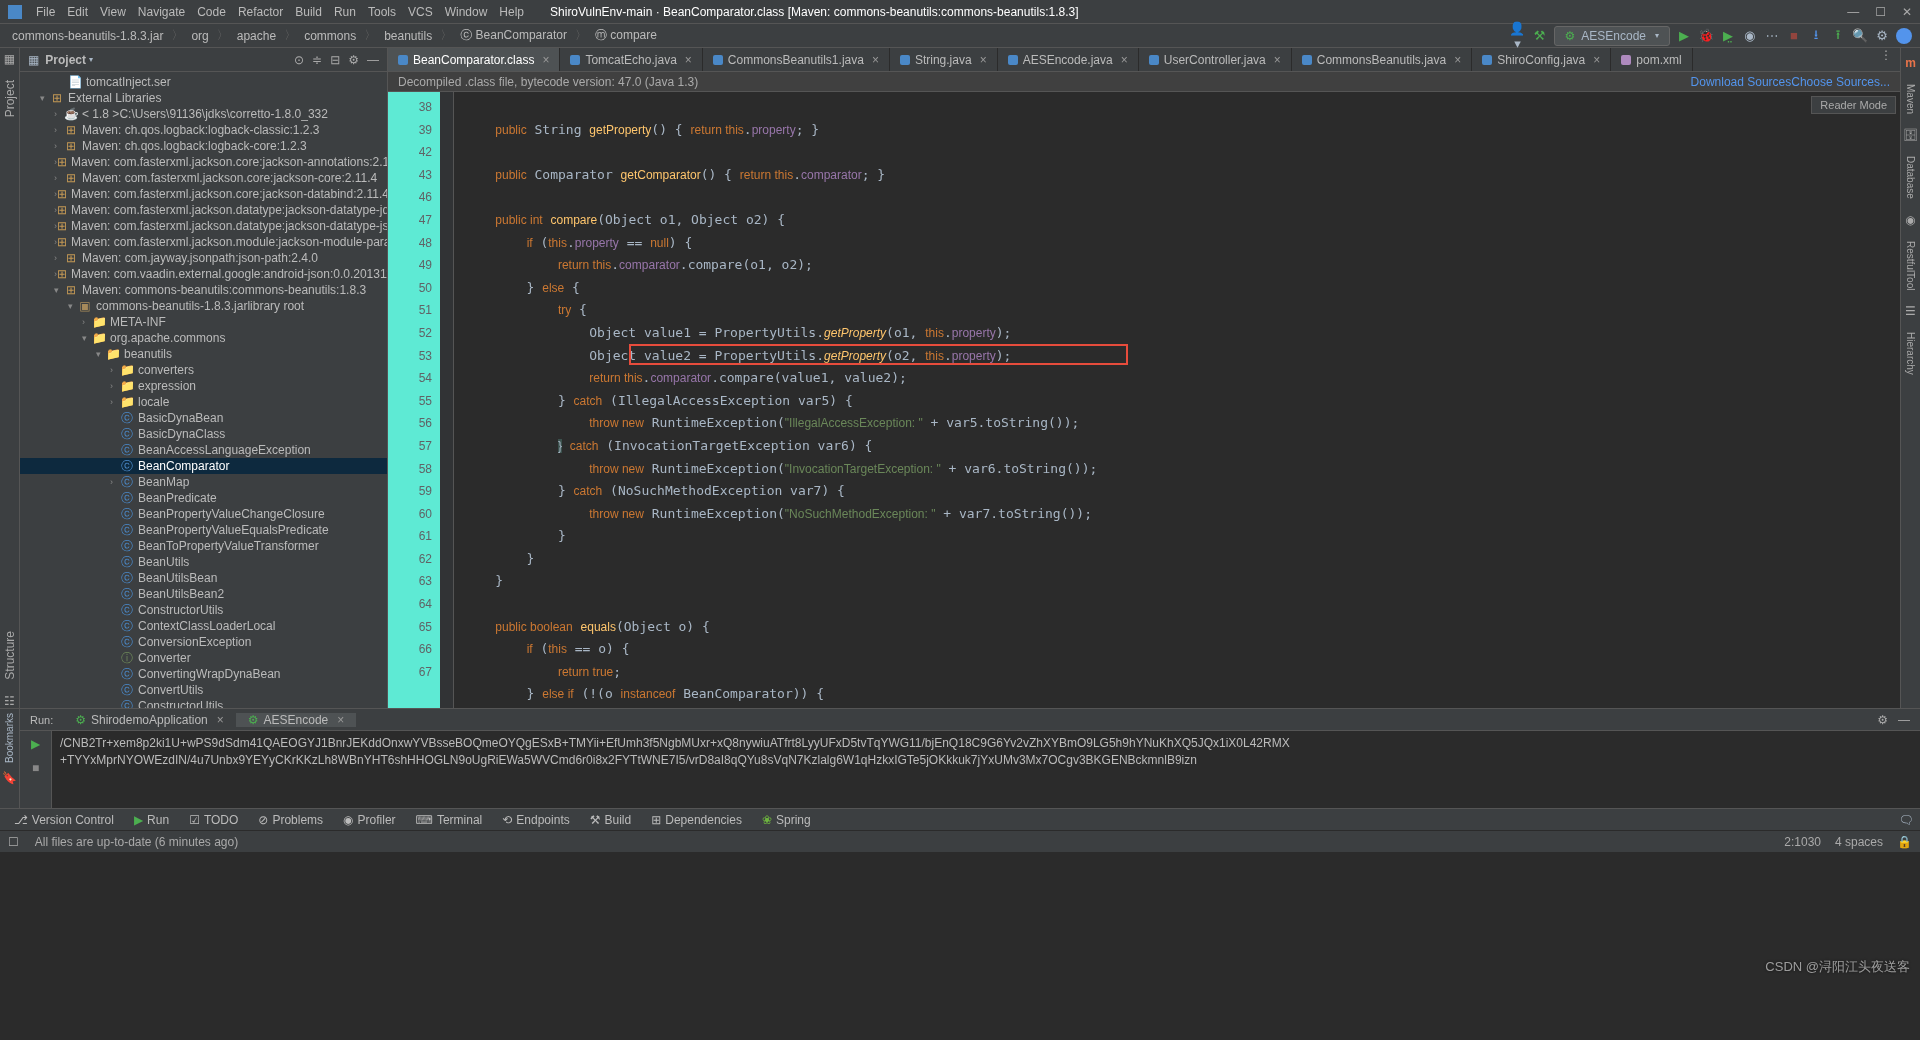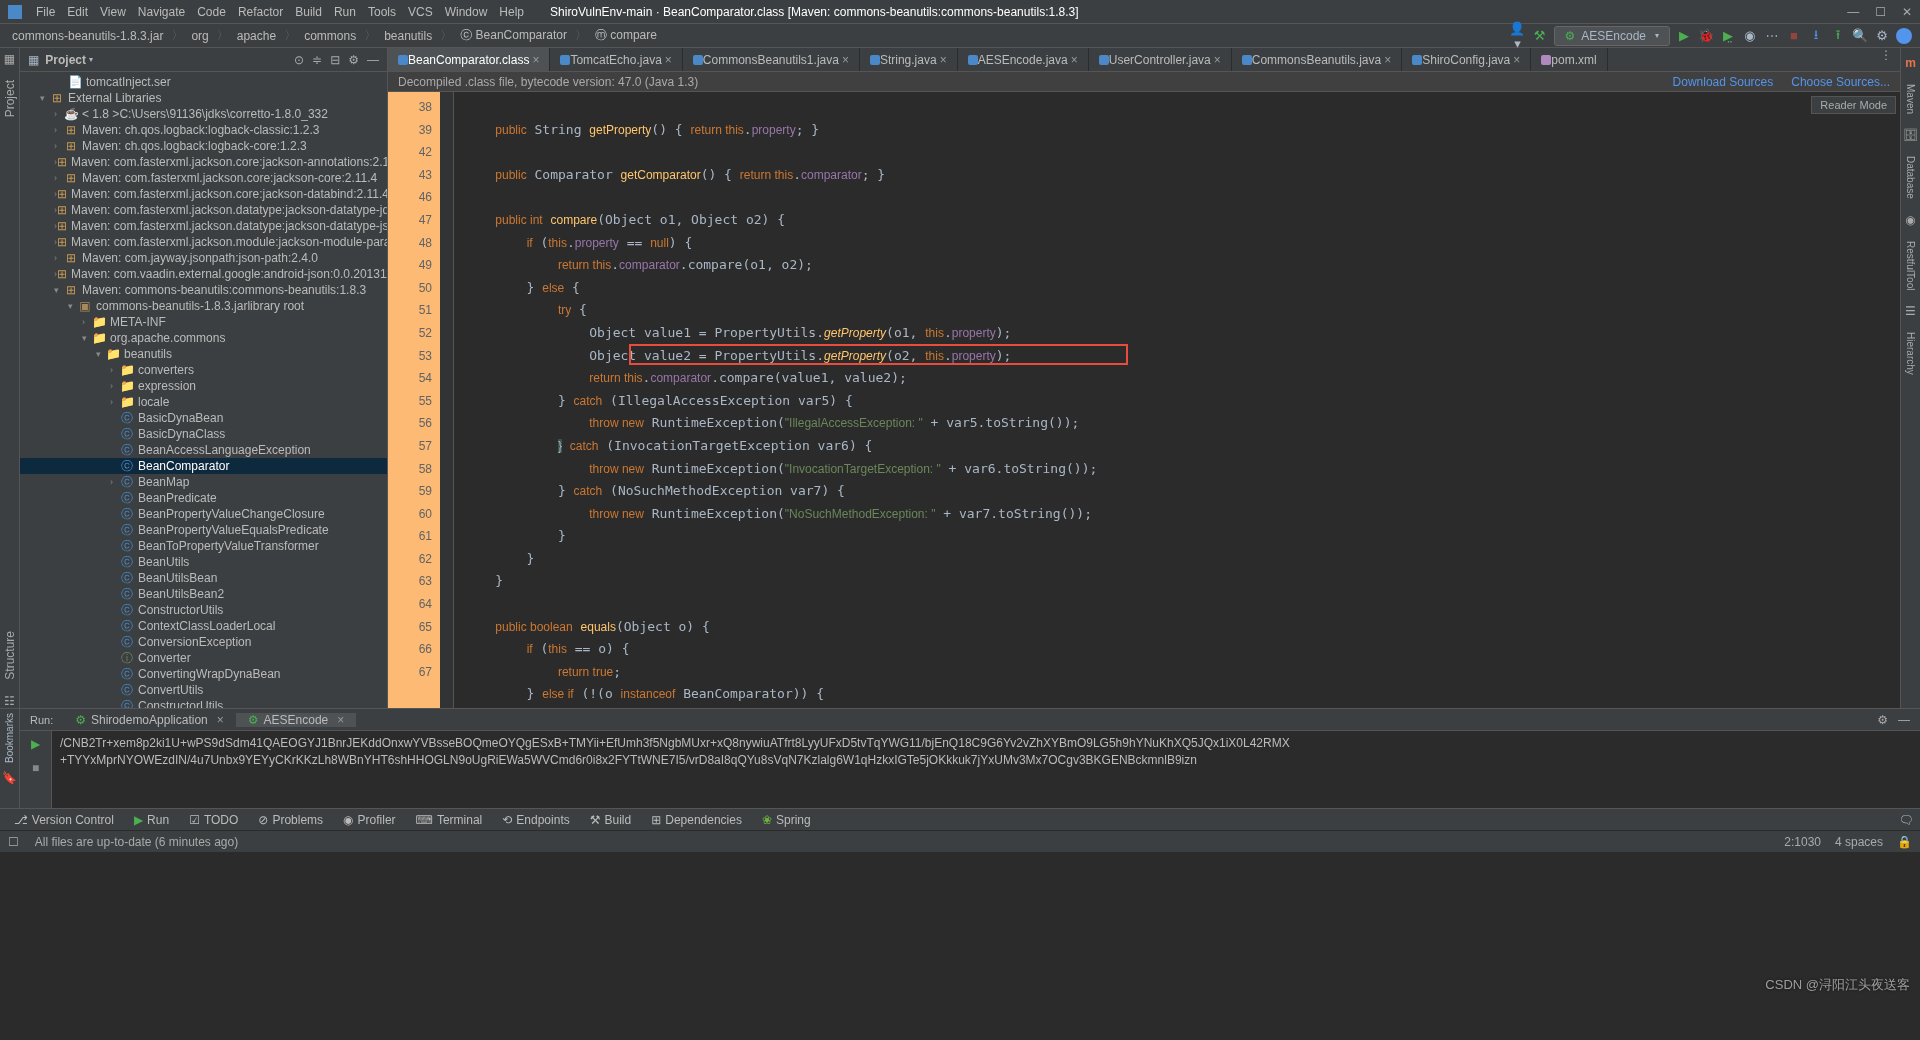--- a/index.html
+++ b/index.html
@@ -29,31 +29,31 @@
 .tree-item{display:flex;align-items:center;padding:1px 4px;white-space:nowrap;color:#bbb;font-size:11px;height:16px}
 .tree-item.selected{background:#0d293e;color:#fff}
 .tree-arrow{width:10px;color:#888;font-size:9px}
 .tree-icon{width:14px;margin-right:4px;text-align:center}
 .icon-folder{color:#9e7b54}
 .icon-lib{color:#c39855}
 .icon-class{color:#4a88c7}
 .icon-jar{color:#a68a5b}
 .editor-main{flex:1;display:flex;flex-direction:column;background:#2b2b2b}
 .tabs{height:24px;background:#3c3f41;display:flex;align-items:stretch;border-bottom:1px solid #555;overflow:hidden}
-.tab{display:flex;align-items:center;padding:0 10px;color:#bbb;border-right:1px solid #2b2b2b;font-size:11px}
+.tab{display:flex;align-items:center;padding:0 10px;gap:5px;color:#bbb;border-right:1px solid #2b2b2b;font-size:11px}
 .tab.active{background:#4e5254;color:#fff}
 .tab .close{color:#999;margin-left:3px}
 .tab-icon{width:10px;height:10px}
 .tab-icon.c{background:#4a88c7;border-radius:2px}
 .tab-icon.m{background:#ae8abe;border-radius:2px}
 .decompile-bar{height:20px;background:#404040;display:flex;align-items:center;padding:0 10px;font-size:11px;color:#aaa;border-bottom:1px solid #555}
-.decompile-links{margin-left:auto;display:flex;gap:18px}
+.decompile-links{margin-left:auto;display:flex;gap:0}
 .decompile-links span{color:#5394ec;cursor:pointer}
 .code-area{flex:1;display:flex;position:relative;overflow:hidden}
-.gutter{width:52px;background:#fdba74;text-align:right;padding:4px 8px 4px 4px;color:#606366;font-family:Consolas,monospace;font-size:12px;line-height:22.6px}
+.gutter{width:52px;background:#5eead4;text-align:right;padding:4px 8px 4px 4px;color:#606366;font-family:Consolas,monospace;font-size:12px;line-height:22.6px}
 .fold-gutter{width:14px;background:#313335;border-right:1px solid #555;position:relative}
 .code{flex:1;padding:4px 10px;font-family:Consolas,monospace;font-size:13px;line-height:22.6px;position:relative;white-space:pre}
 .kw{color:#cc7832}
 .method{color:#ffc66d}
 .str{color:#6a8759}
 .field{color:#9876aa}
 .ital{font-style:italic;color:#ffc66d}
 .highlight-box{position:absolute;border:2px solid #e74c3c;left:175px;top:252px;width:499px;height:21px;pointer-events:none}
 .reader-mode{position:absolute;right:4px;top:4px;background:#3c3f41;padding:2px 8px;font-size:11px;color:#aaa;border:1px solid #555}
 .right-gutter{width:20px;background:#3c3f41;border-left:1px solid #555;display:flex;flex-direction:column;align-items:center;padding-top:8px;gap:10px;color:#aaa}
@@ -63,21 +63,21 @@
 .run-tab.active{background:#4e5254}
 .run-body{display:flex;flex:1}
 .run-left{width:20px;background:#3c3f41;border-right:1px solid #555;display:flex;flex-direction:column;align-items:center;padding-top:4px;gap:8px}
 .run-left .vert{writing-mode:vertical-rl;transform:rotate(180deg);font-size:10px}
 .run-toolbar{width:32px;background:#3c3f41;border-right:1px solid #555;display:flex;flex-direction:column;align-items:center;padding-top:6px;gap:10px}
 .console{flex:1;padding:4px 8px;font-family:Consolas,monospace;font-size:11.5px;line-height:17px;color:#bbb;overflow:hidden;white-space:nowrap}
 .bottom-tools{height:22px;background:#3c3f41;border-top:1px solid #555;display:flex;align-items:center;padding:0 6px;gap:4px}
 .tool-item{display:flex;align-items:center;gap:4px;padding:0 8px;color:#bbb;font-size:11px}
 .status-bar{height:22px;background:#3c3f41;border-top:1px solid #2b2b2b;display:flex;align-items:center;padding:0 8px;font-size:11px;color:#aaa}
 .status-right{margin-left:auto;display:flex;gap:14px;align-items:center}
-.watermark{position:absolute;right:10px;bottom:46px;color:#ccc;font-size:13px;opacity:.7;text-shadow:0 0 3px #000}
+.watermark{position:absolute;right:10px;bottom:64px;color:#ccc;font-size:13px;opacity:.7;text-shadow:0 0 3px #000}
 .toolbar-right .ic{width:16px;text-align:center;font-size:13px}
 .avatar{width:16px;height:16px;border-radius:50%;background:#5394ec}
 .caret{font-size:8px;margin-left:3px}
 .run-header{display:flex;align-items:center;height:22px;background:#3c3f41;border-bottom:1px solid #555}
 .run-panel-wrap{flex:1;display:flex;flex-direction:column}
 .run-label{padding:0 10px;font-size:11px;color:#bbb}
 </style>
 </head>
 <body>
 

